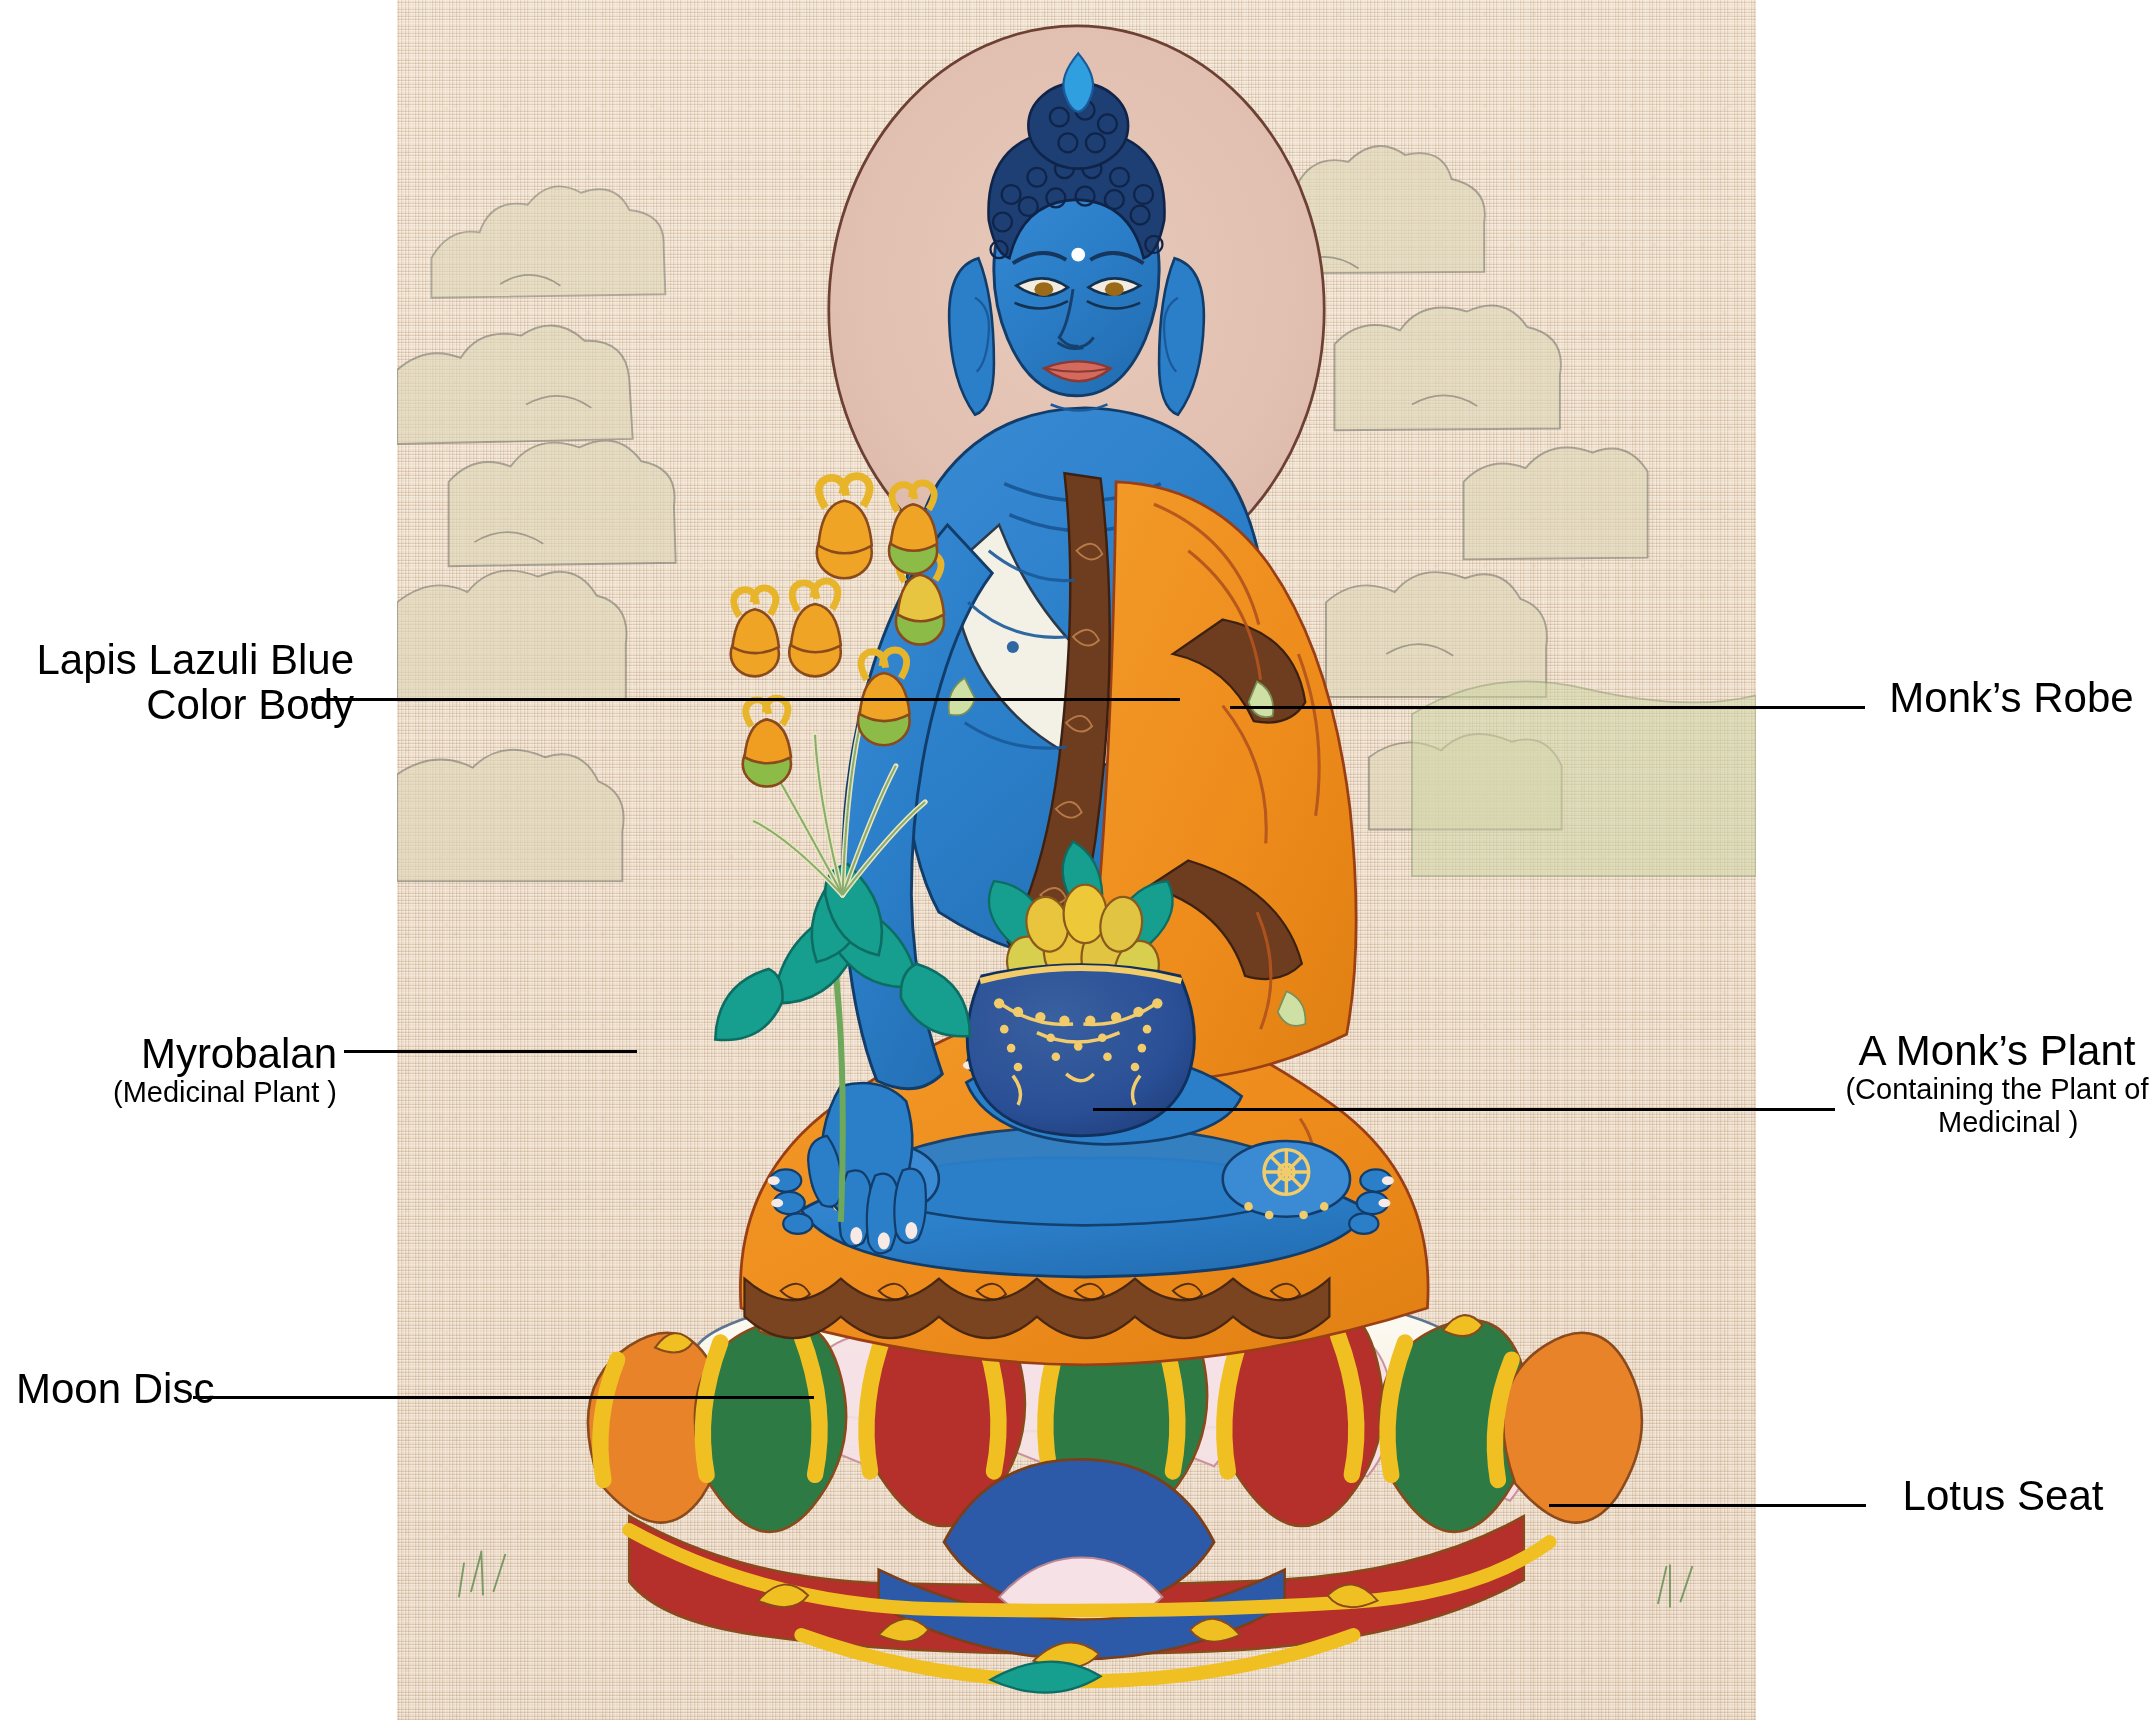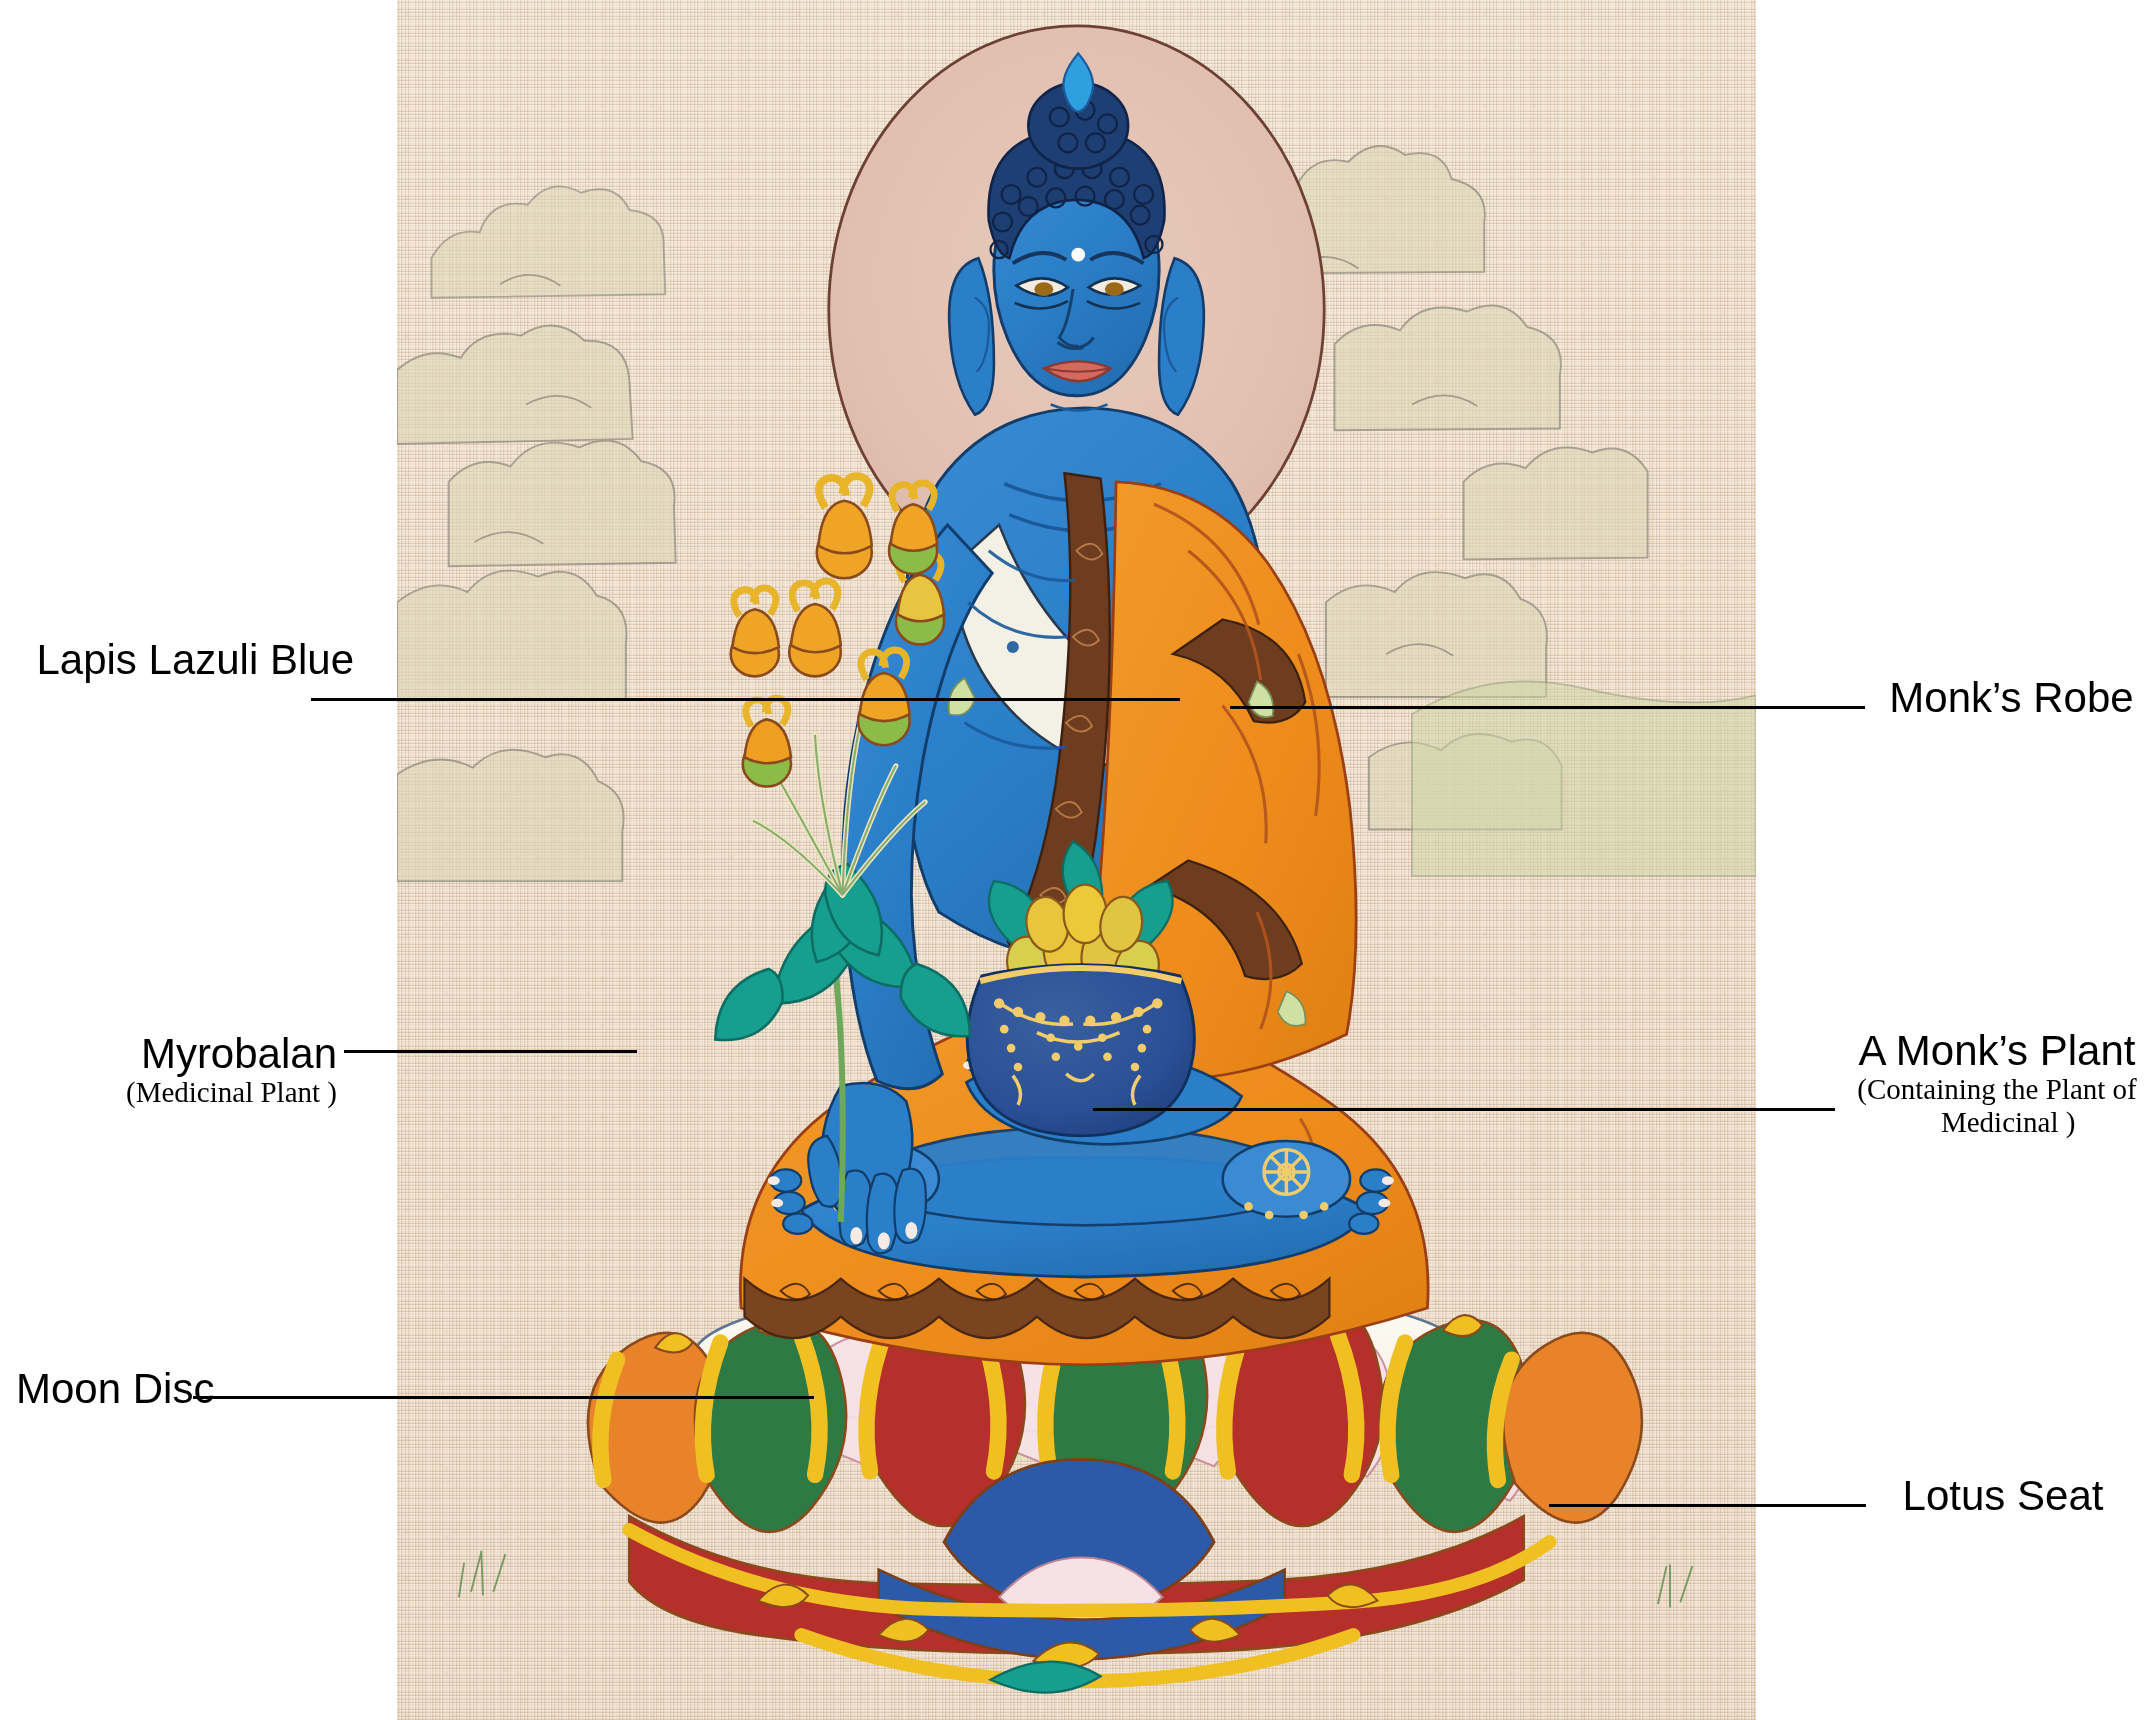--- a/index.html
+++ b/index.html
@@ -21,21 +21,21 @@
   #grain{position:absolute;inset:0;opacity:.30;pointer-events:none;
     background-image:radial-gradient(circle at 20% 30%, rgba(190,150,115,.25) 0 1.7px, transparent 2.6px),
                      radial-gradient(circle at 70% 60%, rgba(190,150,115,.22) 0 1.7px, transparent 2.6px),
                      radial-gradient(circle at 45% 85%, rgba(190,150,115,.18) 0 1.7px, transparent 2.6px);
     background-size:49px 46px,71px 68px,97px 87px;}
   .svgfull{position:absolute;left:0;top:0;width:1359px;height:1721px;}
 
   
   .label{position:absolute;}
   .label .t1{font-size:42px;line-height:1.08;white-space:nowrap;color:#000;font-weight:400;}
-  .label .t2{font-size:29px;line-height:1.14;white-space:nowrap;color:#000;font-family:Liberation Serif, serif;}
+  .label .t2{font-size:29px;line-height:1.14;white-space:nowrap;color:#000;}
   .lab-left{text-align:right;}
   .lab-right{text-align:center;}
   .leader{position:absolute;height:0;border-top:3.4px solid #000;}
 </style>
 </head>
 <body>
 
 <div id="stage">
 
   <div id="painting">
@@ -525,20 +525,21 @@
             <path d="M390 752 q4-40 26-44 q24 4 28 44 q-28 14-54 0z" fill="#efa426"></path>
             <path d="M398 716 q-14-22 2-30 q16-4 18 16 M434 714 q14-22-2-30 q-16-4-18 16" fill="none" stroke="#e8b52a" stroke-width="8"></path>
           </g>
         </g>
       </g>
     </svg>
   </div>
 
   <div class="label lab-left" style="left:0px;top:637px;width:354px;">
     <div class="t1">Lapis Lazuli Blue</div>
+    <div class="t1">Color Body</div>
   </div>
   <div class="leader" style="left:311px;top:698px;width:869px;"></div>
 
   <div class="label lab-left" style="left:0px;top:1019px;width:337px;margin-top:12px;">
     <div class="t1">Myrobalan</div>
     <div class="t2">(Medicinal Plant )</div>
   </div>
   <div class="leader" style="left:344px;top:1050px;width:293px;"></div>
 
   <div class="label lab-left" style="left:0px;top:1366px;width:181px;padding-left:16px;">

